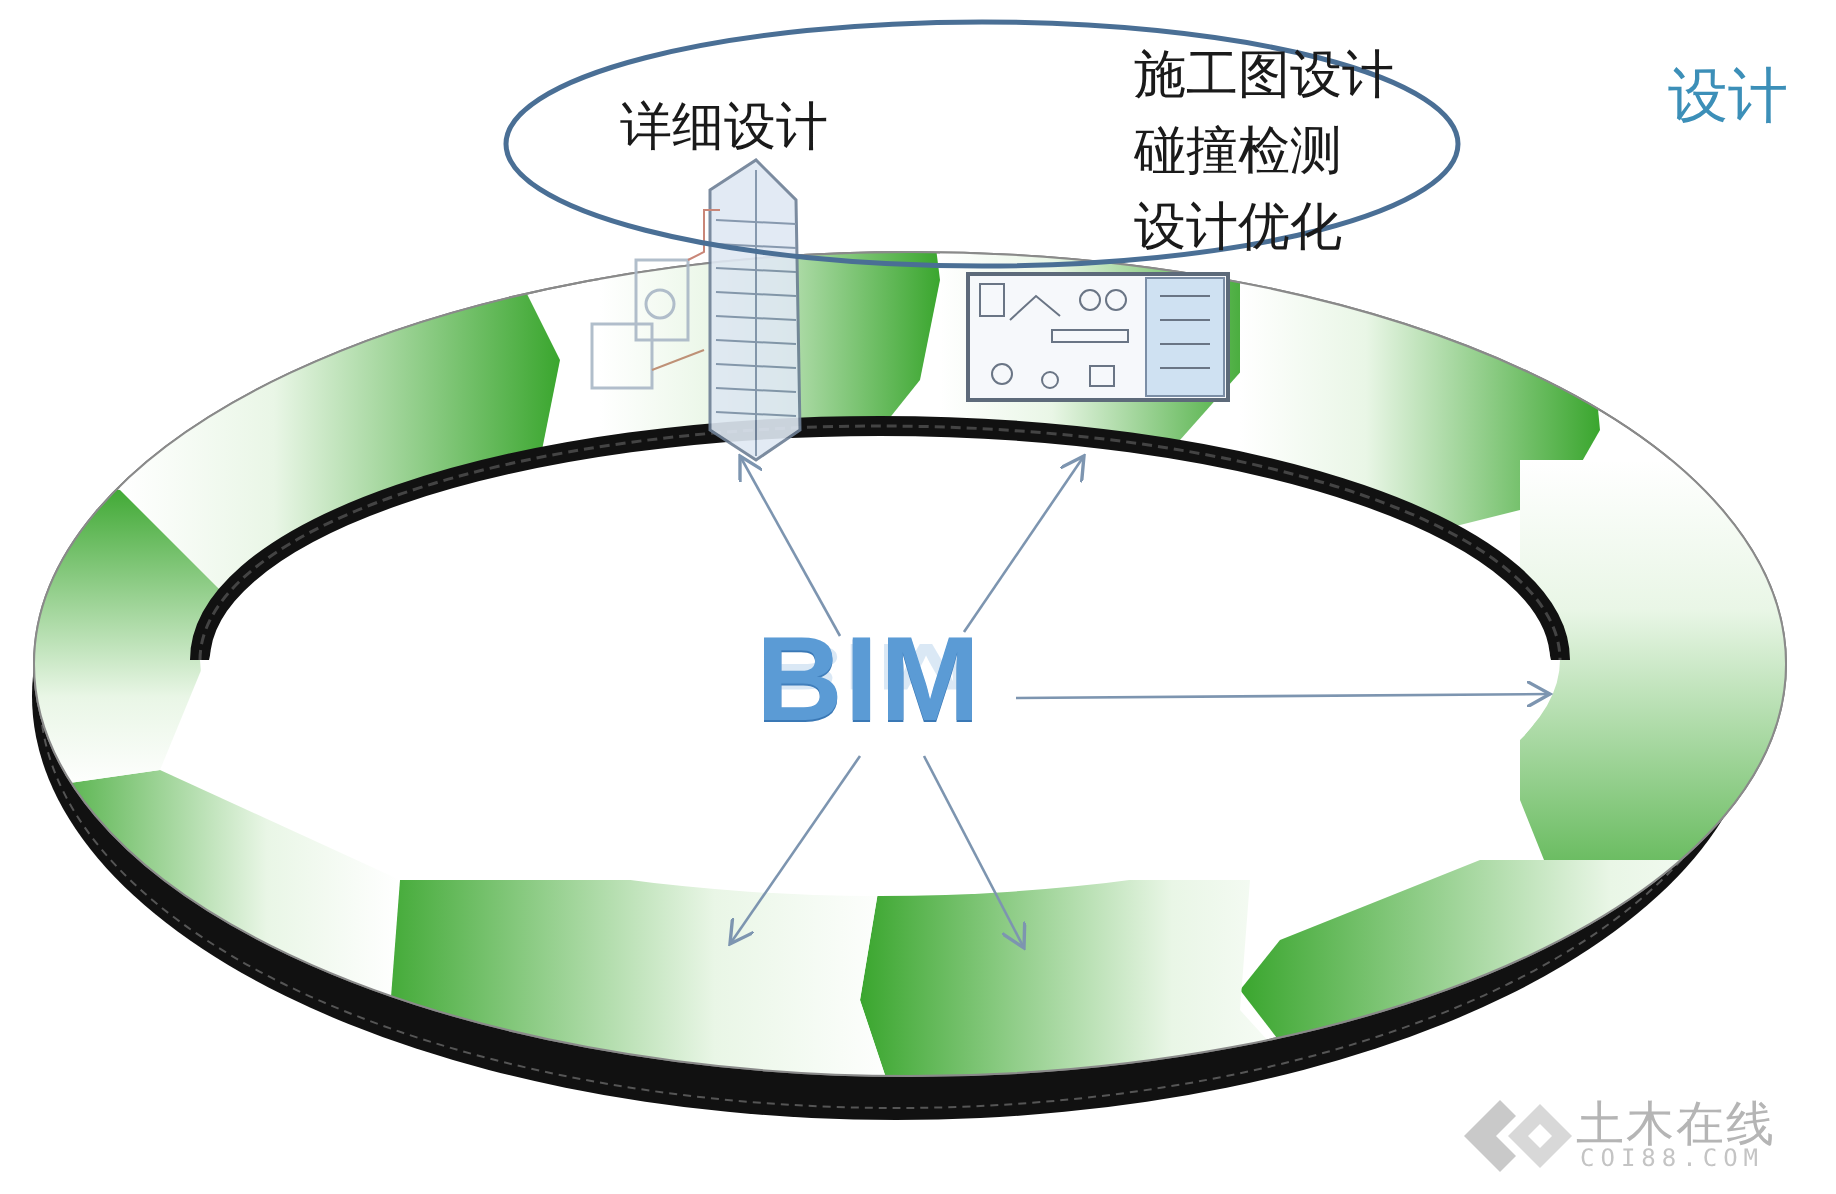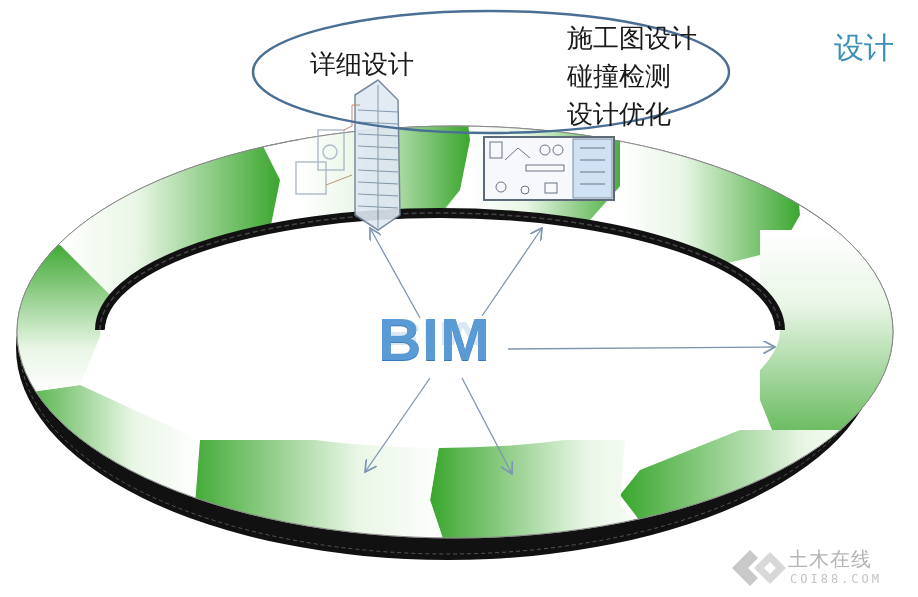--- a/index.html
+++ b/index.html
@@ -5,21 +5,21 @@
   html, body { margin:0; padding:0; background:#ffffff; }
   body { width:918px; height:597px; position:relative; overflow:hidden; font-family:"DejaVu Sans", "Liberation Sans", sans-serif; }
   #stage { position:absolute; left:0; top:0; width:918px; height:597px; }
   .label { position:absolute; color:#1a1a1a; font-size:26px; line-height:32px; white-space:nowrap; }
   .side-label { position:absolute; color:#3c8fb8; font-size:30px; white-space:nowrap; }
   .bim { position:absolute; left:378px; top:305px; font-size:60px; font-weight:bold; color:#5b9bd5; letter-spacing:1px;
          font-family:"Liberation Sans", sans-serif; text-shadow:0 1px 0 #3a78b5; }
   .bim-reflect { position:absolute; left:378px; top:352px; font-size:60px; font-weight:bold; color:#5b9bd5; opacity:0.22;
          transform:scaleY(-0.55); transform-origin:top; font-family:"Liberation Sans", sans-serif; }
   .wm { position:absolute; left:732px; top:548px; }
-  .wm-text { position:absolute; left:56px; top:-2px; color:#b5b5b5; font-size:20px; letter-spacing:1px; white-space:nowrap; }
+  .wm-text { position:absolute; left:56px; top:-2px; color:#b5b5b5; font-size:24px; letter-spacing:1px; white-space:nowrap; }
   .wm-sub { position:absolute; left:58px; top:24px; color:#c4c4c4; font-size:12px; letter-spacing:3px; white-space:nowrap; font-family:"DejaVu Sans Mono", monospace; }
 </style>
 </head>
 <body>
 
 <div id="stage">
   <svg width="918" height="597" viewBox="0 0 918 597">
     <defs>
       <linearGradient id="gA" x1="0" y1="0" x2="1" y2="0">
         <stop offset="0" stop-color="#ffffff"></stop>

